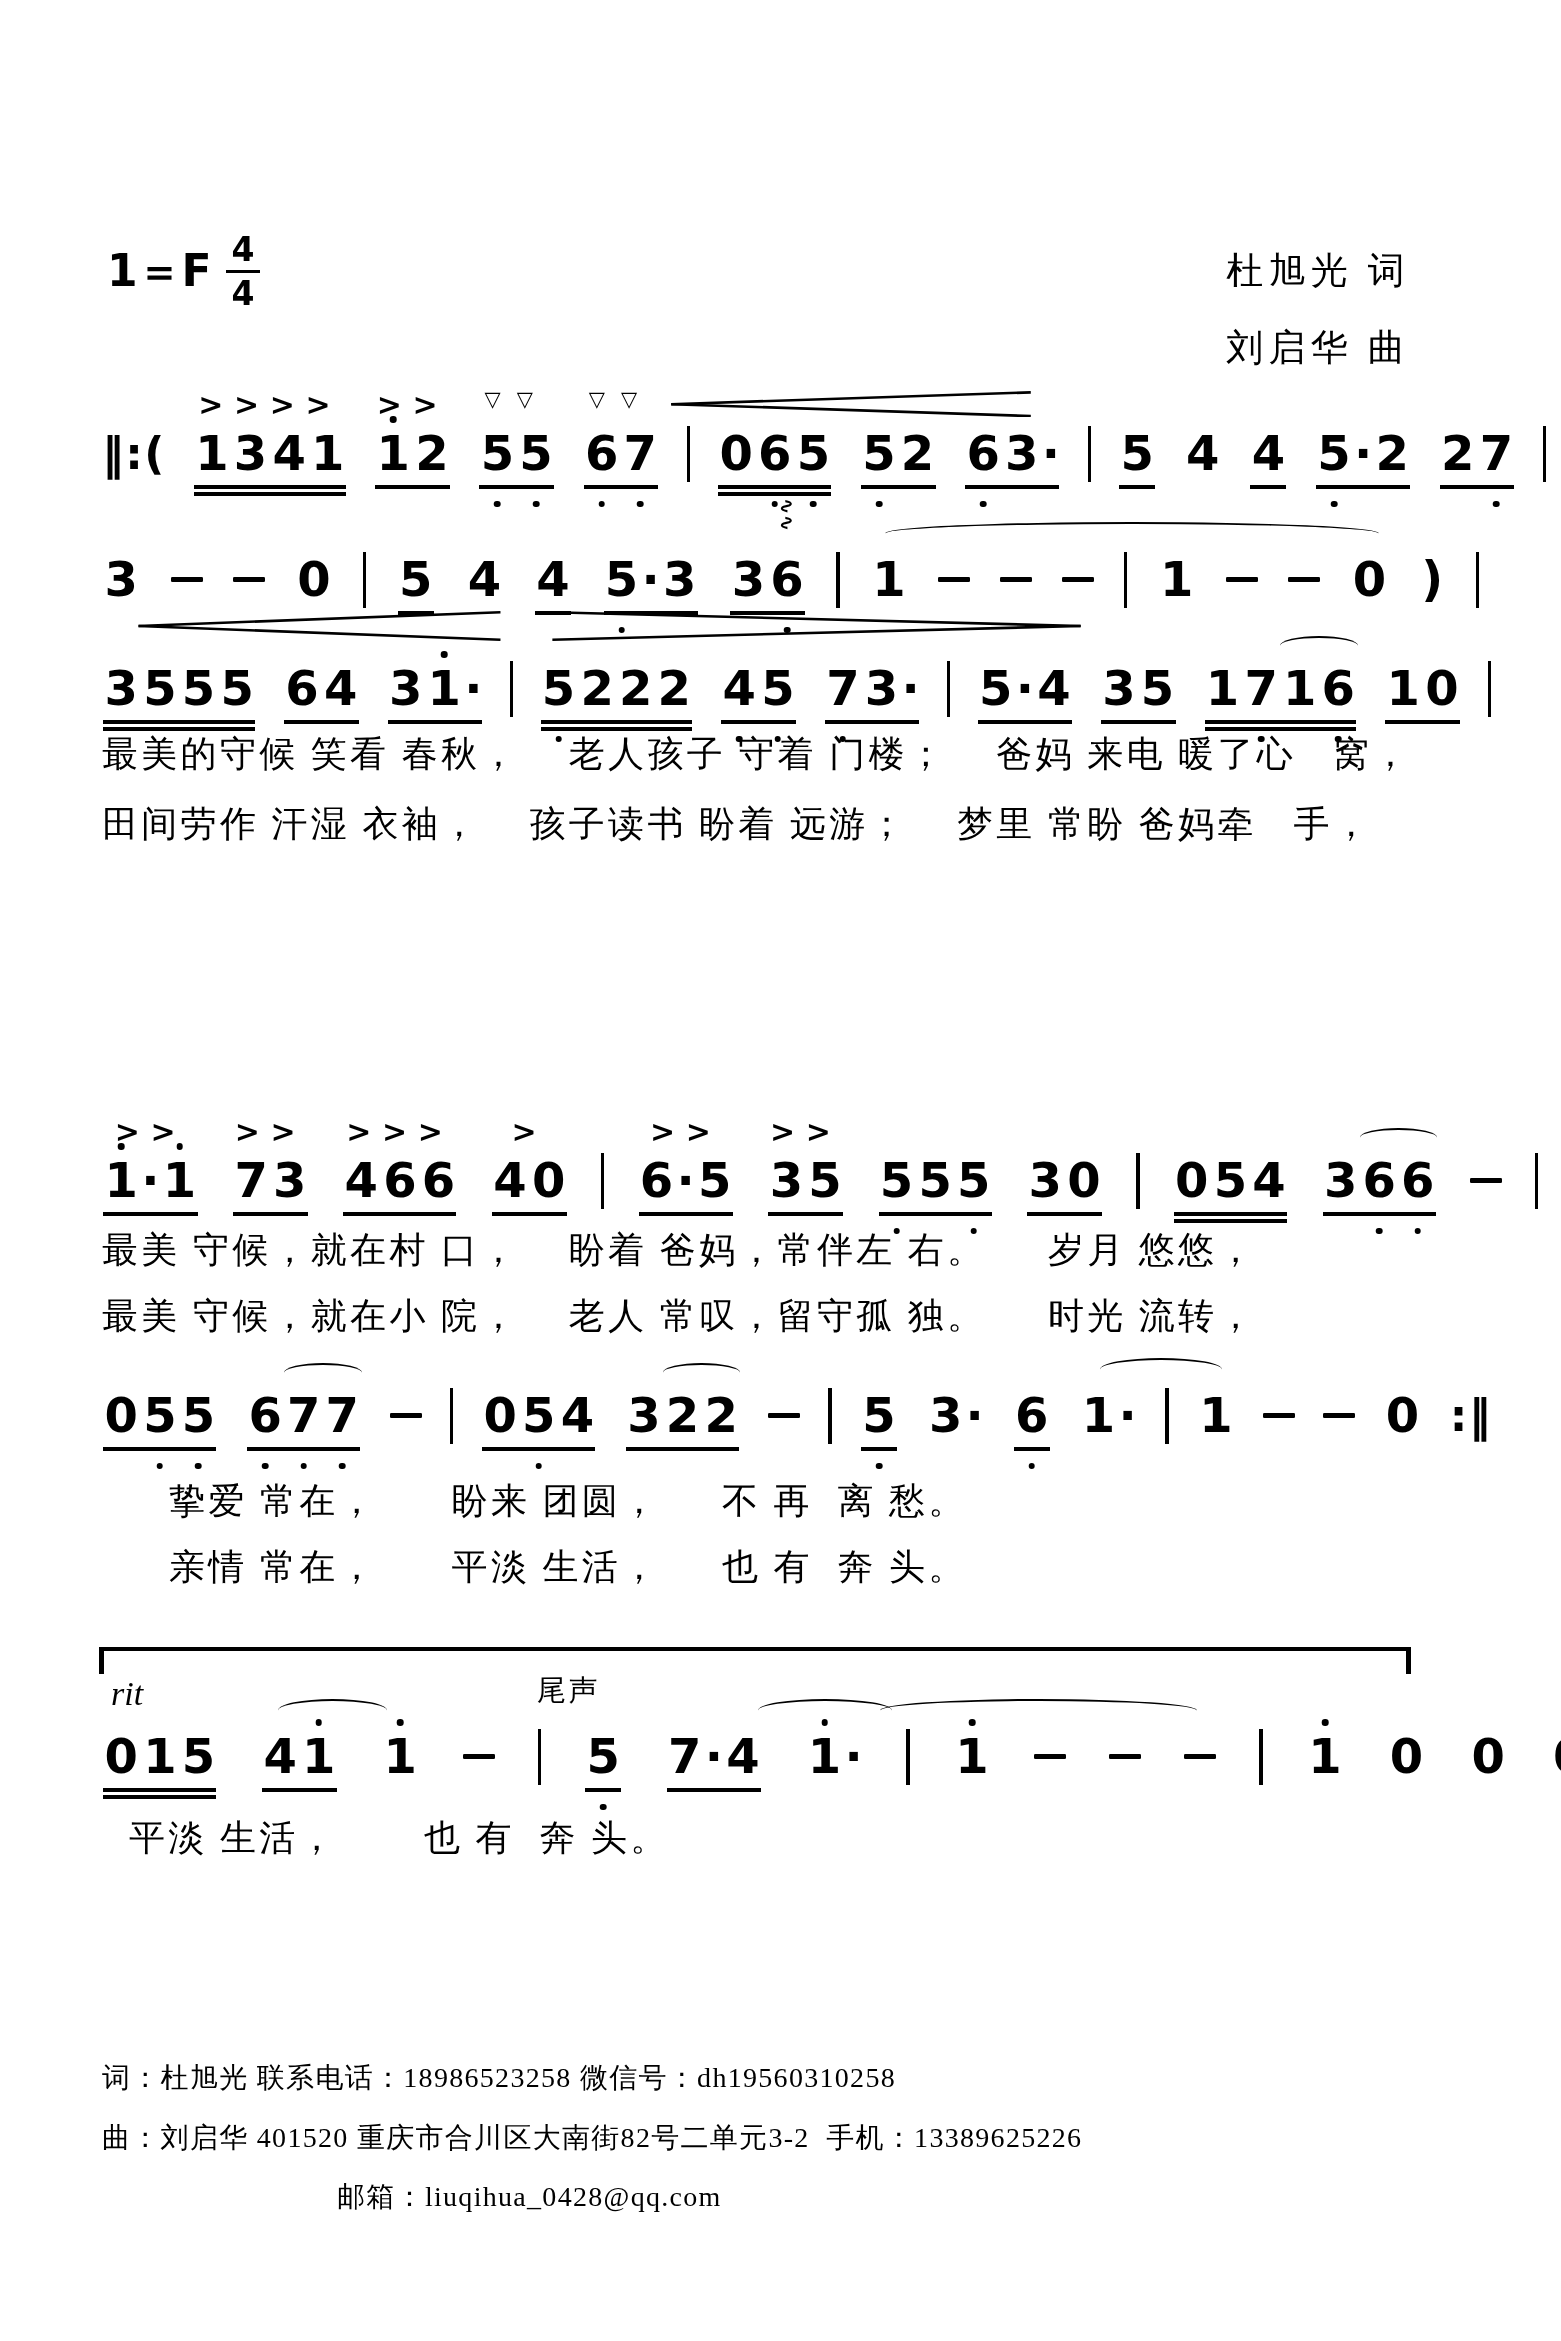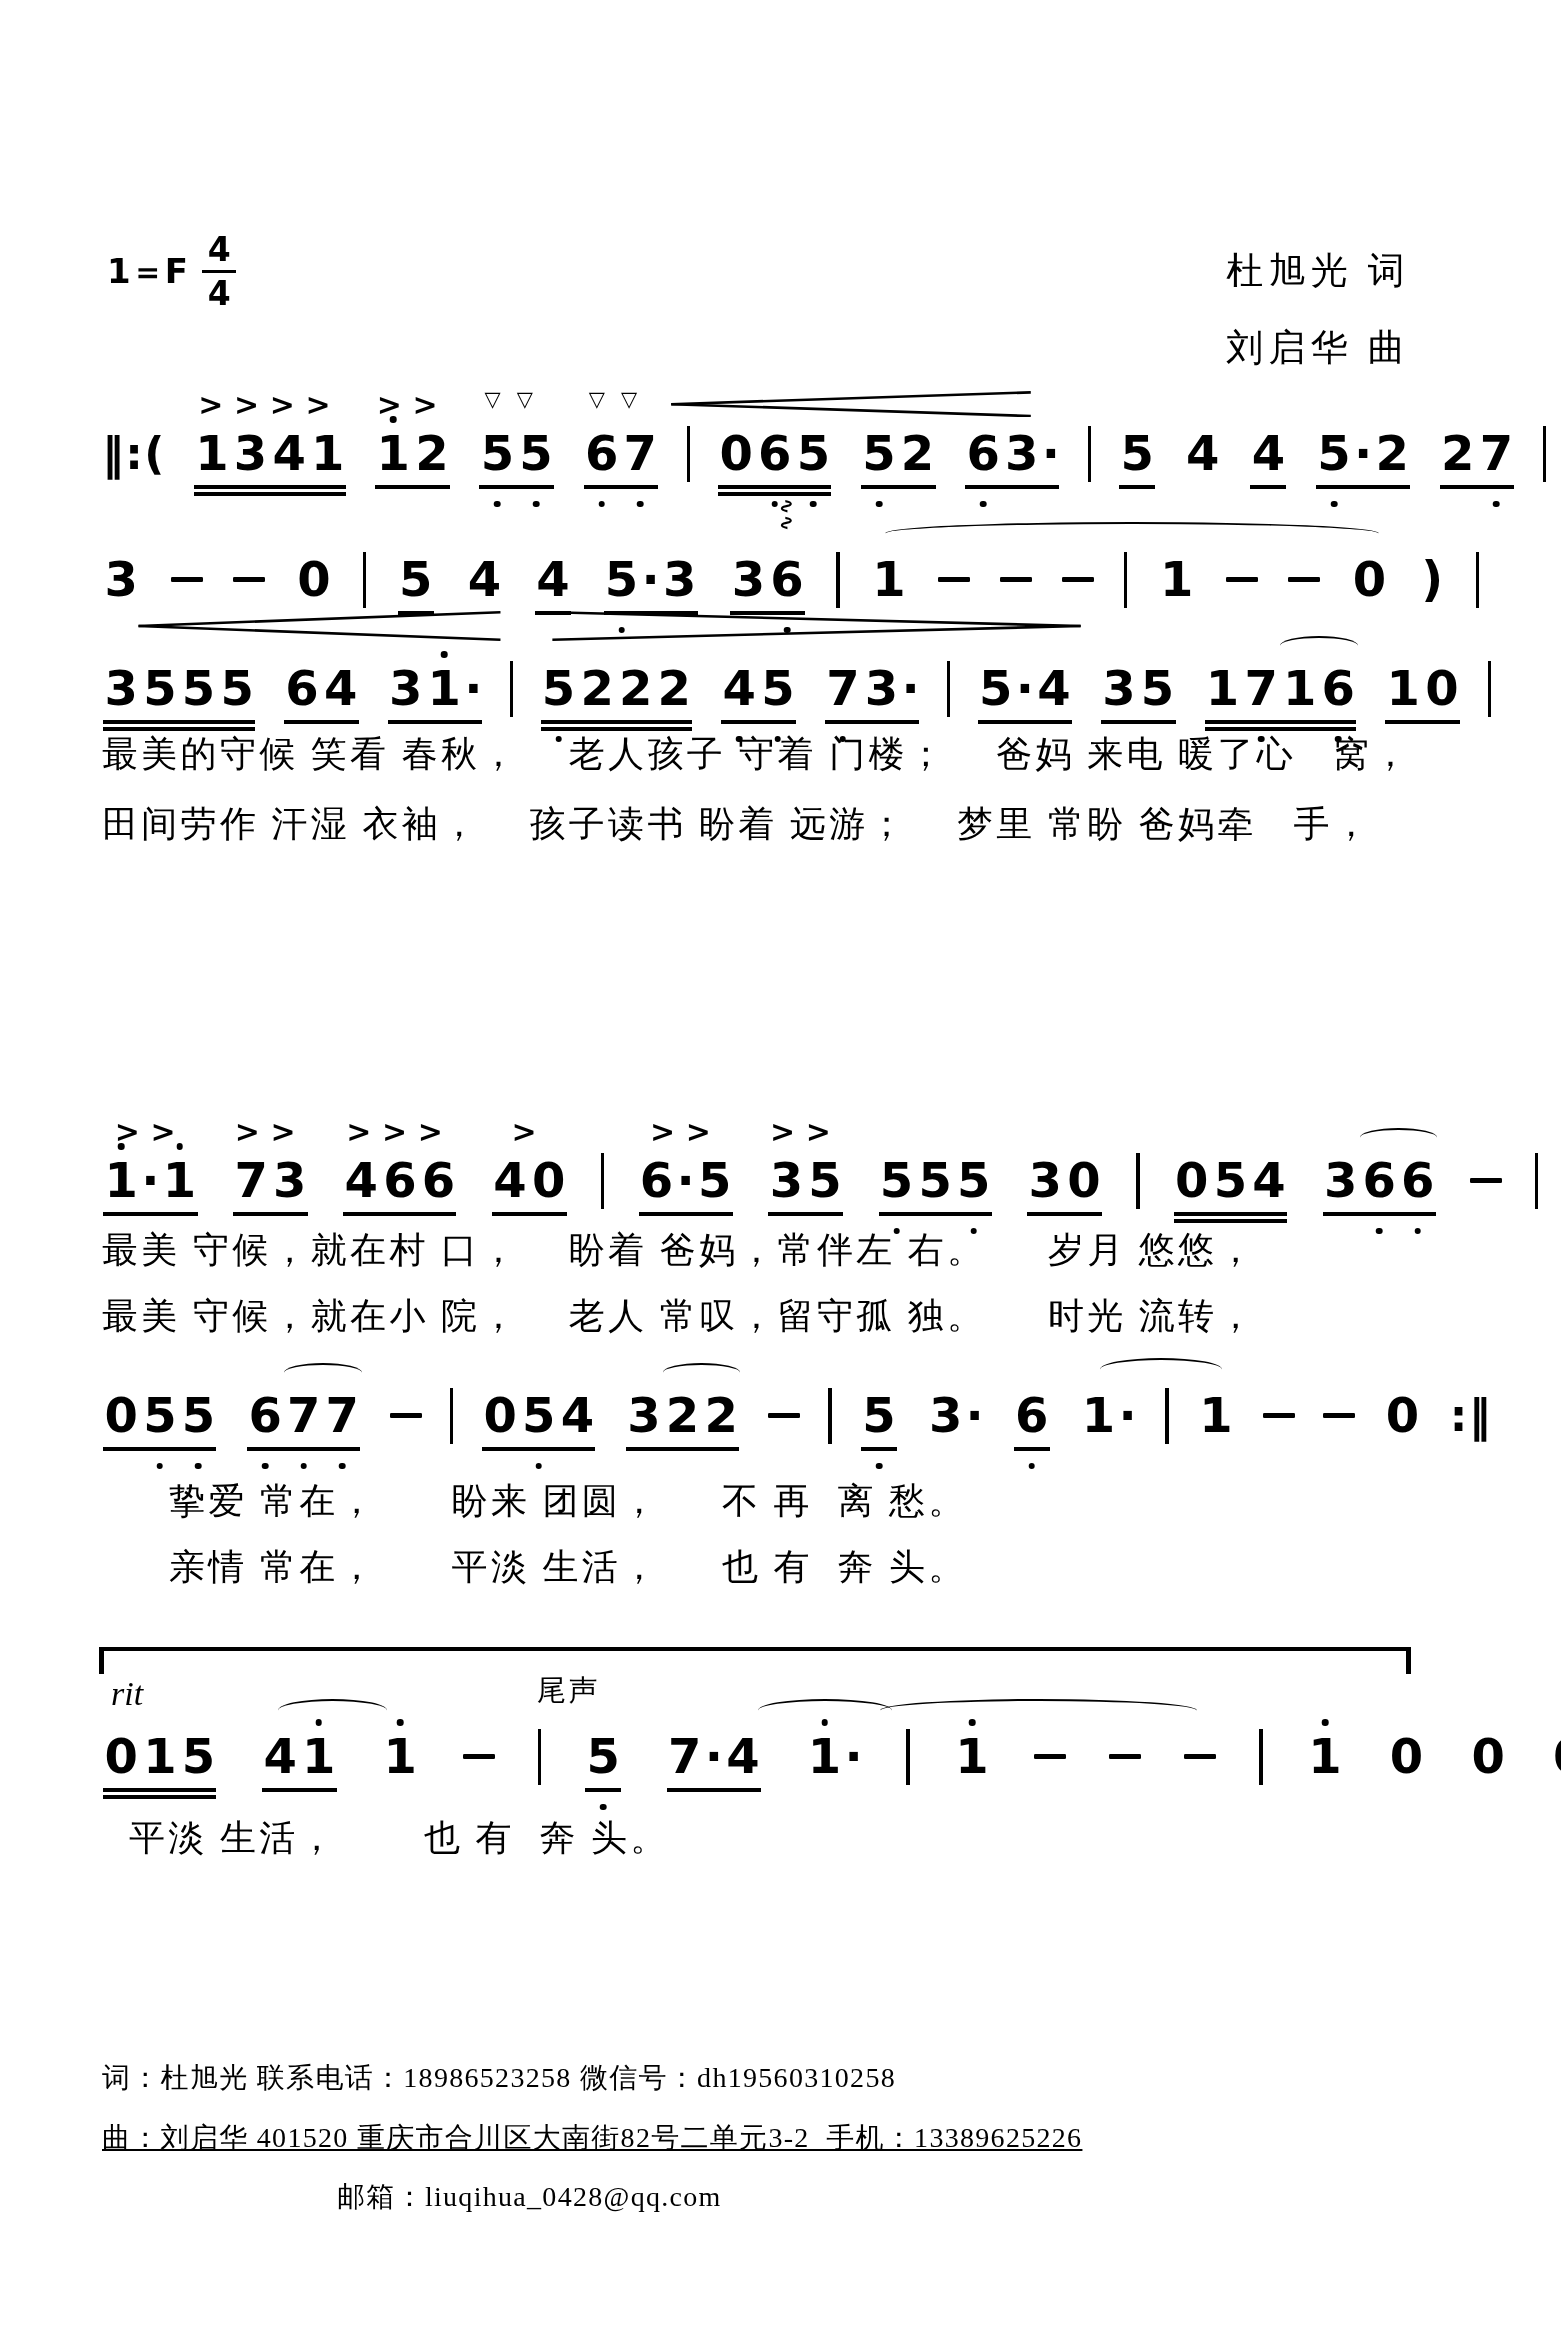--- a/index.html
+++ b/index.html
@@ -3,21 +3,21 @@
 <meta charset="utf-8">
 <style>
   html,body{margin:0;padding:0;background:#888}
   #page{position:relative;width:1561px;height:2342px;background:#ffffff;color:#000;
         font-family:"Liberation Serif","DejaVu Serif",serif;overflow:hidden}
 
   .title{position:absolute;left:508px;top:144px;font-size:74px;font-weight:700;letter-spacing:9.3px;white-space:pre}
 
   .keysig{position:absolute;left:107px;top:233px;display:flex;align-items:center;gap:14.5px;
           font-family:"DejaVu Sans","Liberation Sans",sans-serif;font-weight:700}
-  .keytext{font-size:34px}
+  .keytext{font-size:44px}
   .meter{display:flex;flex-direction:column;align-items:center;line-height:1;font-size:33px}
   .meter .num{border-bottom:3.3px solid #000;padding:0 5.3px 4px}
   .meter .den{padding-top:4px}
 
   .credit{position:absolute;right:151px;font-size:37px;letter-spacing:5.3px;white-space:pre}
   .c1{top:246px}.c2{top:323px}
 
   .sys{position:absolute;display:flex;align-items:flex-start;
        font-family:"DejaVu Sans","Liberation Sans",sans-serif;font-weight:700;
        font-size:48px;line-height:1.14;white-space:nowrap}
@@ -208,17 +208,17 @@
       <div class="lyr" style="left: 169px; top: 1543px;">亲情 常在，      平淡 生活，     也 有  奔 头。</div>
       <div class="lyr" style="left: 129px; top: 1814px;">平淡 生活，       也 有  奔 头。</div>
     </div>
 
   <div class="bracket" id="endbracket" style="left: 99px; top: 1647px; width: 1312px;"></div>
   <div class="ritlab">rit</div>
   <div class="codalab">尾声</div>
 
   <div id="footerlines">
       <div class="ft" style="left: 102px; top: 2059px;">词：杜旭光 联系电话：18986523258 微信号：dh19560310258</div>
-      <div class="ft" style="left: 102px; top: 2119px; text-decoration: underline;">曲：刘启华 401520 重庆市合川区大南街82号二单元3-2  手机：13389625226</div>
+      <div class="ft" style="left: 102px; top: 2119px;">曲：刘启华 401520 重庆市合川区大南街82号二单元3-2  手机：13389625226</div>
       <div class="ft" style="left: 337px; top: 2178px;">邮箱：liuqihua_0428@qq.com</div>
     </div>
 </div>
 
 
 </body></html>

